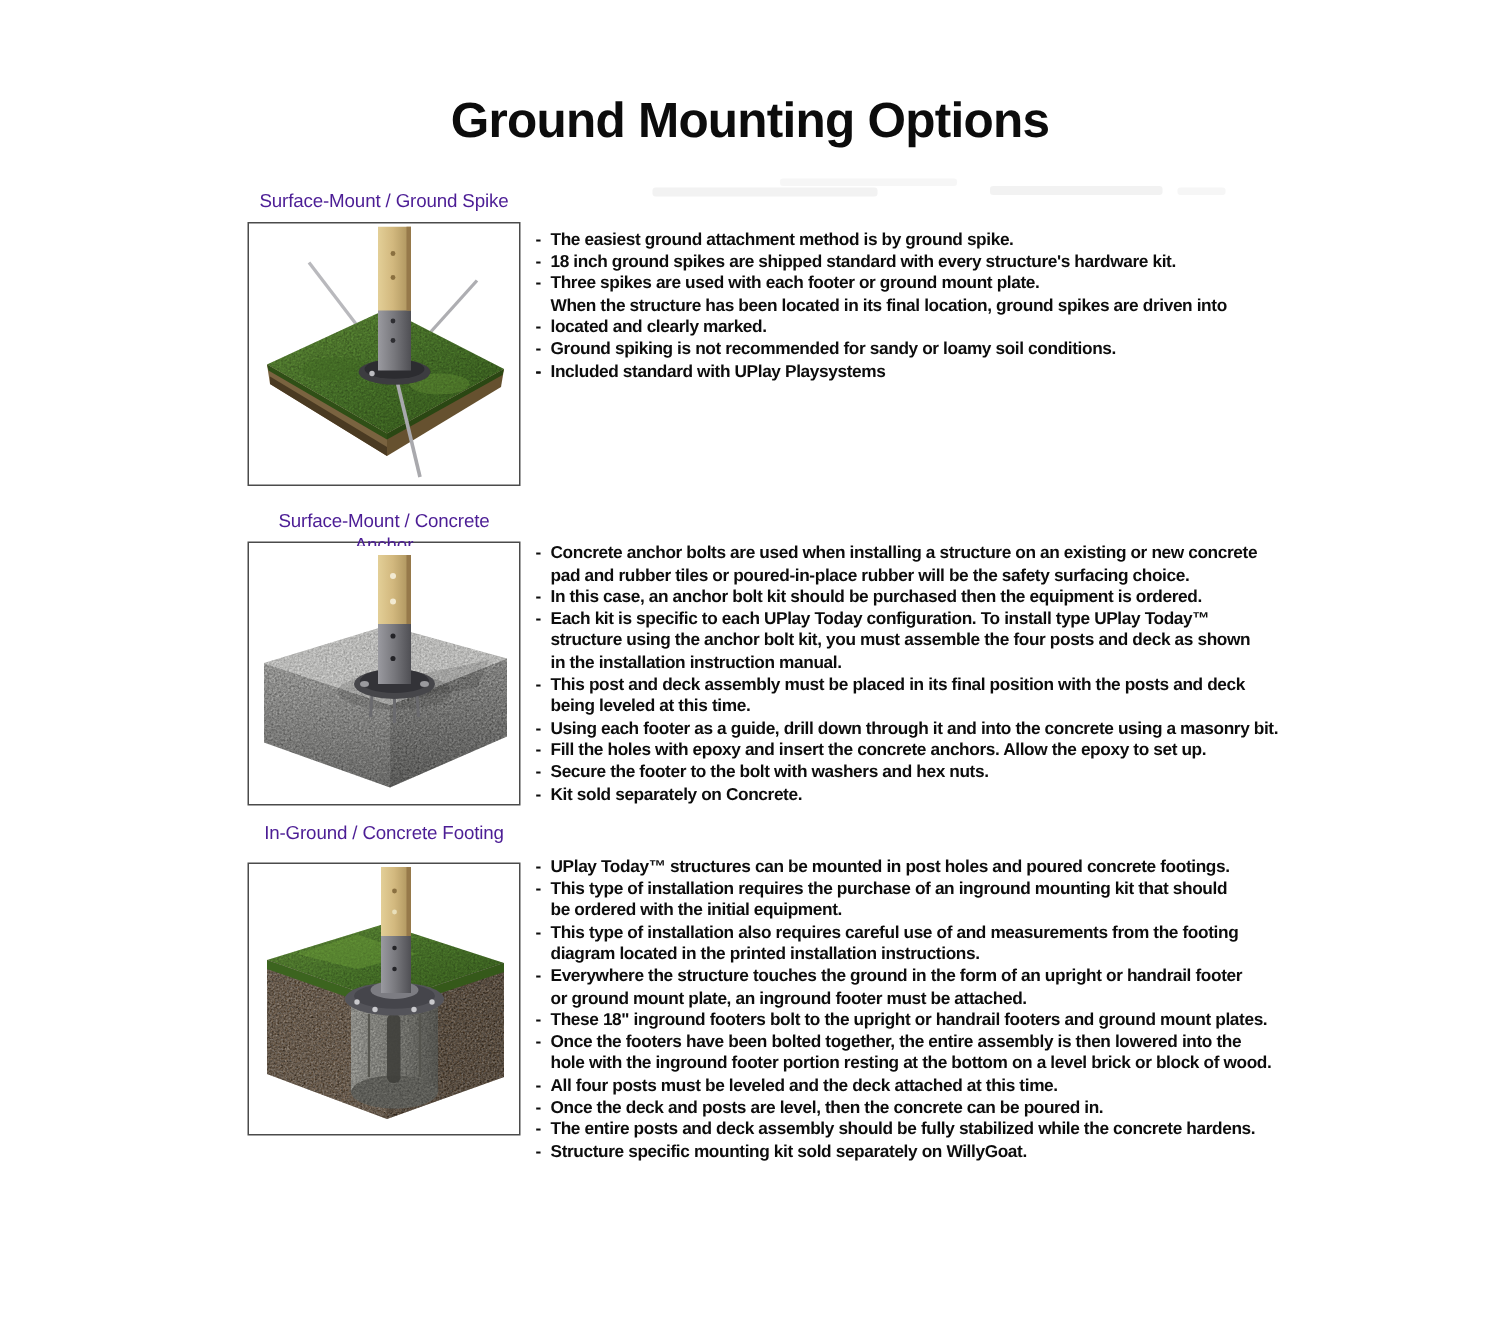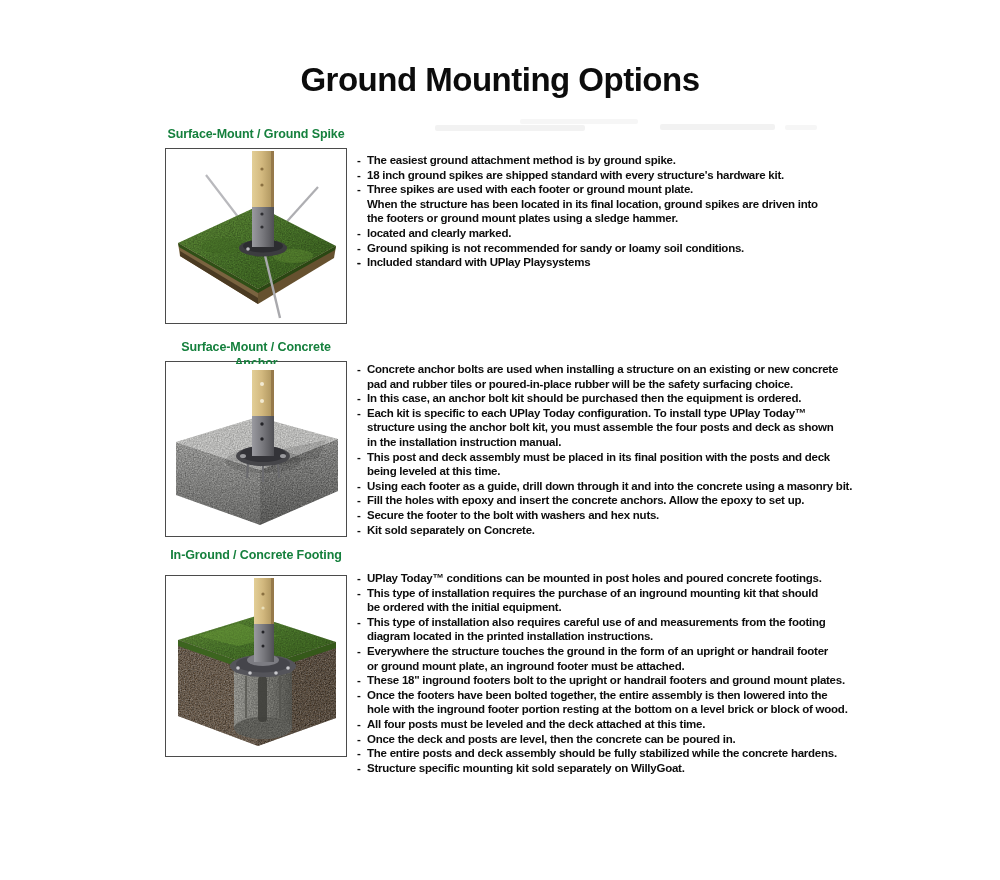--- a/index.html
+++ b/index.html
@@ -26,22 +26,22 @@
   .g4 { left:785px; top:125px; width:32px;  height:5px; opacity:.5; }
 
   .section { position:absolute; left:0; width:100%; }
   .s1 { top:126px; }
   .s2 { top:339px; }
   .s3 { top:547px; }
 
   .leftcol { position:absolute; left:165px; width:182px; }
   .heading {
     text-align:center;
-    font-size:12.5px; font-weight:700; letter-spacing:-0.1px;
-    color:#15803d;
+    font-size:12.5px; font-weight:400; letter-spacing:-0.1px;
+    color:#4c1d95;
     height:16px; line-height:16px;
   }
   .frame {
     margin-top:6px;
     border:1px solid #4b4b4b;
     background:#fff;
     padding:2px;
   }
   .frame svg { display:block; }
   .s1 .frame { height:176px; }
@@ -153,21 +153,20 @@
           <circle cx="94" cy="18" r="1.6" fill="#8a7040"></circle>
           <circle cx="94" cy="34" r="1.6" fill="#8a7040"></circle>
         </svg>
       </div>
     </div>
     <div class="bullets">
         <div class="bline"><span class="dash">-</span><span>The easiest ground attachment method is by ground spike.</span></div>
         <div class="bline"><span class="dash">-</span><span>18 inch ground spikes are shipped standard with every structure's hardware kit.</span></div>
         <div class="bline"><span class="dash">-</span><span>Three spikes are used with each footer or ground mount plate.</span></div>
         <div class="bline cont"><span class="dash"></span><span>When the structure has been located in its final location, ground spikes are driven into</span></div>
-        <div class="bline cont"><span class="dash"></span><span>the footers or ground mount plates using a sledge hammer.</span></div>
         <div class="bline"><span class="dash">-</span></div>
         <div class="bline cont"><span class="dash"></span><span>located and clearly marked.</span></div>
         <div class="bline"><span class="dash">-</span><span>Ground spiking is not recommended for sandy or loamy soil conditions.</span></div>
         <div class="bline"><span class="dash">-</span></div>
         <div class="bline"><span class="dash">-</span><span>Included standard with UPlay Playsystems</span></div>
       </div>
   </section>
 
   <section class="section s2">
     <div class="leftcol">
@@ -262,21 +261,21 @@
           <circle cx="95" cy="68" r="1.5" fill="#232327"></circle>
           <rect x="86" y="0" width="20" height="46" fill="url(#postGrad)"></rect>
           <rect x="103" y="0" width="3" height="46" fill="#96794a"></rect>
           <circle cx="95" cy="16" r="1.6" fill="#8a7040"></circle>
           <circle cx="95" cy="30" r="1.6" fill="#e9dfba"></circle>
         </svg>
       </div>
       <div class="heading" style="position:absolute; top:-22px; left:0; width:182px;">In-Ground / Concrete Footing</div>
     </div>
     <div class="bullets">
-        <div class="bline"><span class="dash">-</span><span>UPlay Today™ conditions can be mounted in post holes and poured concrete footings.</span></div>
+        <div class="bline"><span class="dash">-</span><span>UPlay Today™ structures can be mounted in post holes and poured concrete footings.</span></div>
         <div class="bline"><span class="dash">-</span><span>This type of installation requires the purchase of an inground mounting kit that should</span></div>
         <div class="bline cont"><span class="dash"></span><span>be ordered with the initial equipment.</span></div>
         <div class="bline"><span class="dash">-</span><span>This type of installation also requires careful use of and measurements from the footing</span></div>
         <div class="bline cont"><span class="dash"></span><span>diagram located in the printed installation instructions.</span></div>
         <div class="bline"><span class="dash">-</span><span>Everywhere the structure touches the ground in the form of an upright or handrail footer</span></div>
         <div class="bline cont"><span class="dash"></span><span>or ground mount plate, an inground footer must be attached.</span></div>
         <div class="bline"><span class="dash">-</span><span>These 18" inground footers bolt to the upright or handrail footers and ground mount plates.</span></div>
         <div class="bline"><span class="dash">-</span><span>Once the footers have been bolted together, the entire assembly is then lowered into the</span></div>
         <div class="bline cont"><span class="dash"></span><span>hole with the inground footer portion resting at the bottom on a level brick or block of wood.</span></div>
         <div class="bline"><span class="dash">-</span><span>All four posts must be leveled and the deck attached at this time.</span></div>

